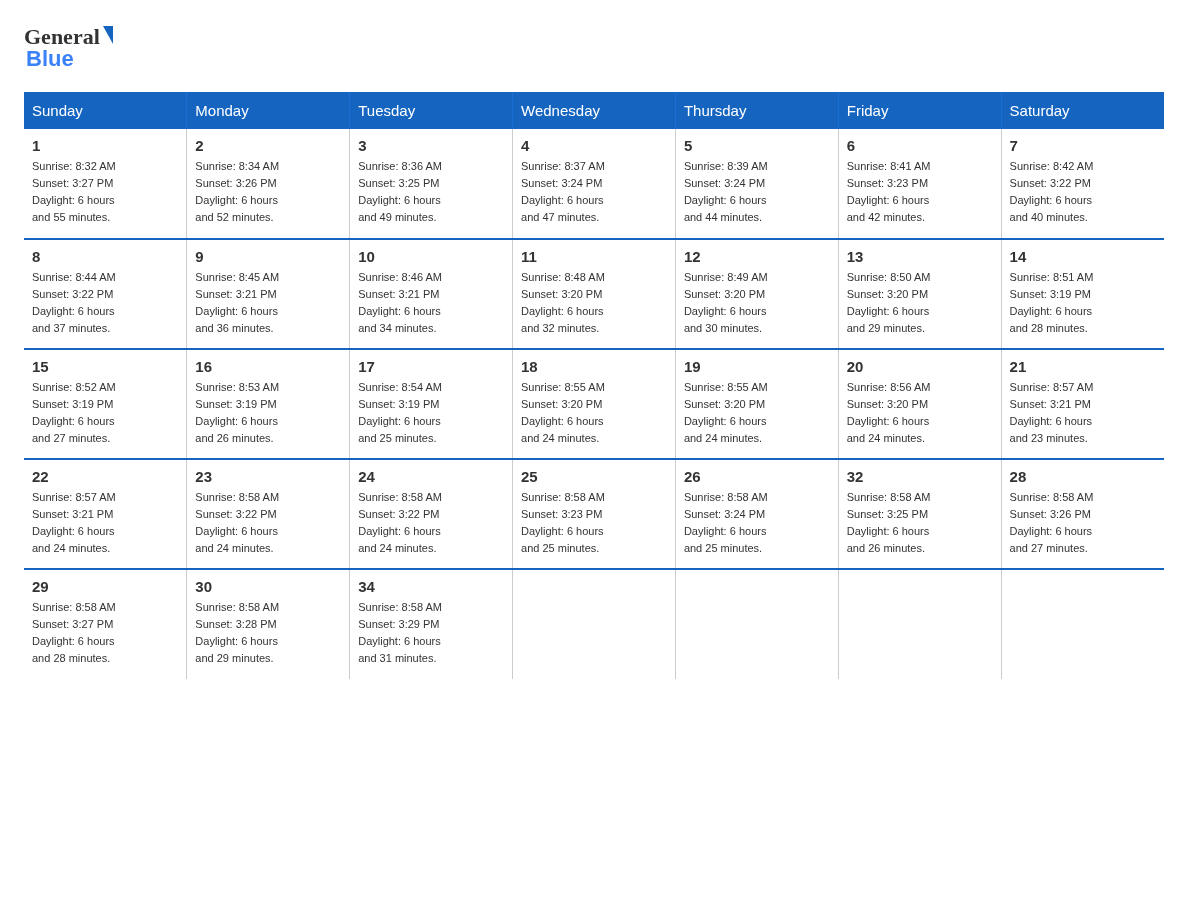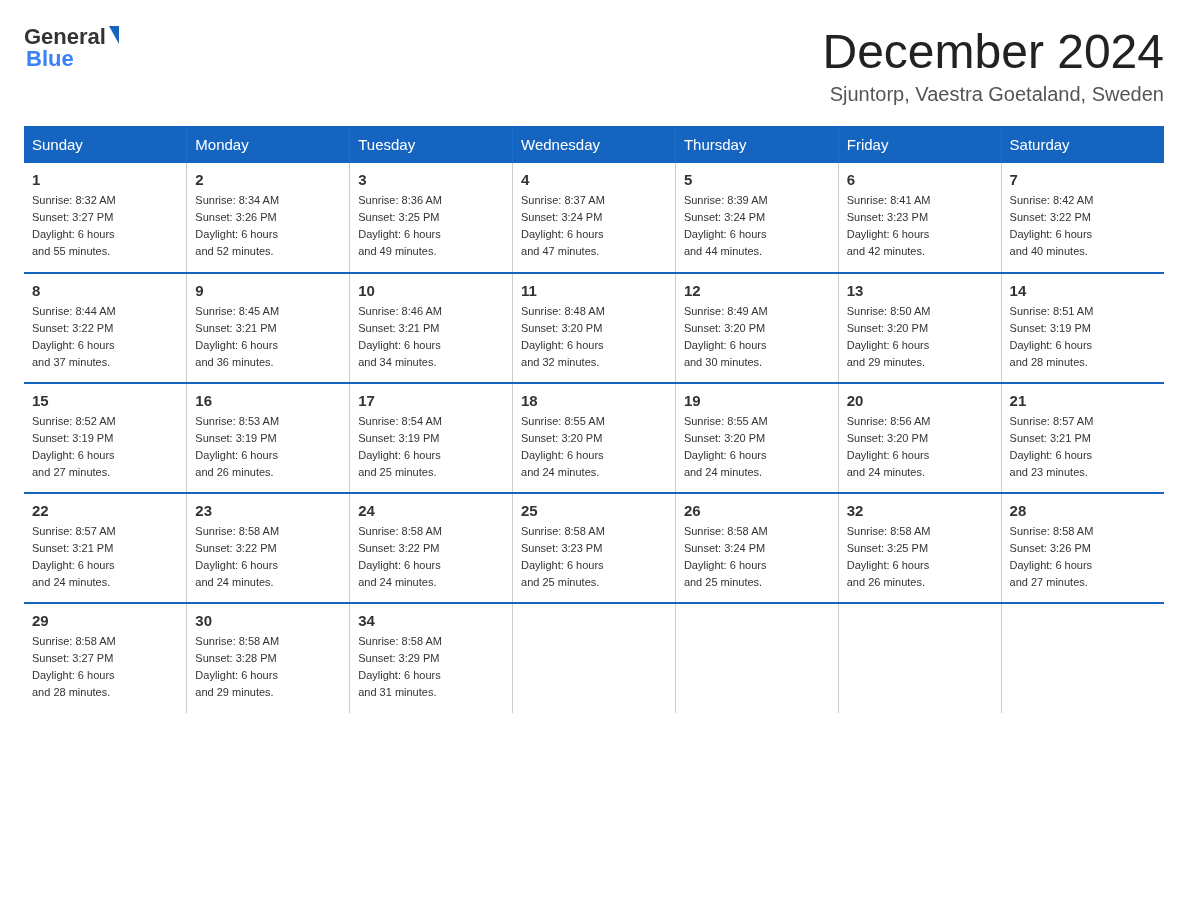--- a/index.html
+++ b/index.html
@@ -78,20 +78,21 @@
       border-bottom: none;
     }
     .logo-wrapper {
       display: flex;
       flex-direction: column;
       align-items: flex-start;
     }
     .logo-line1 {
       display: flex;
       align-items: center;
+      font-family: Liberation Serif, serif;
     }
     .logo-triangle {
       display: inline-block;
       width: 0;
       height: 0;
       border-left: 10px solid transparent;
       border-right: 0px solid transparent;
       border-top: 18px solid #1565c0;
       margin-left: 3px;
       margin-top: -4px;
@@ -107,24 +108,20 @@
 </head>
 <body>
 
 <div class="header">
   <div class="logo-wrapper">
     <div class="logo-line1">
       <span style="font-size:22px;font-weight:bold;color:#333;">General</span>
       <span class="logo-triangle"></span>
     </div>
     <div class="logo-line2">Blue</div>
-  </div>
-  <div class="title-section">
-    <div class="month-title">December 2024</div>
-    <div class="location">Sjuntorp, Vaestra Goetaland, Sweden</div>
   </div>
 </div>
 
 <table>
   <thead>
     <tr>
     <th>Sunday</th>
         <th>Monday</th>
         <th>Tuesday</th>
         <th>Wednesday</th>

